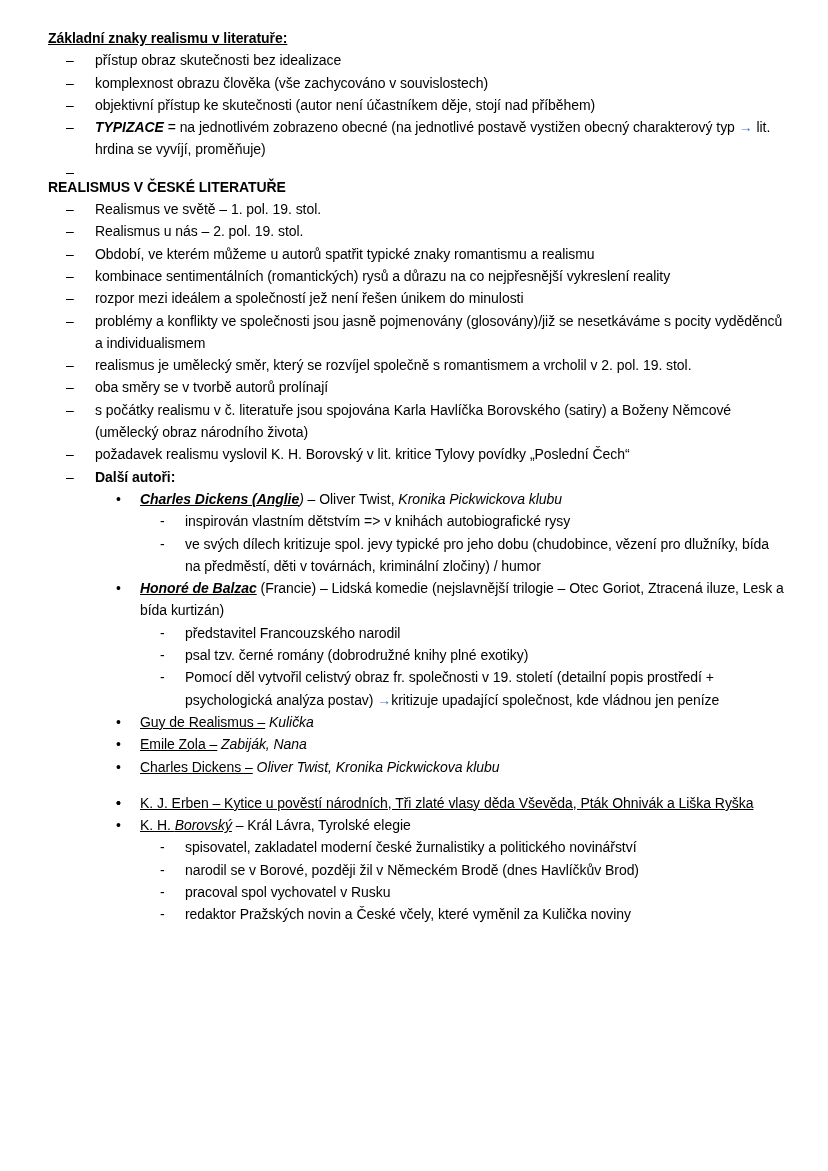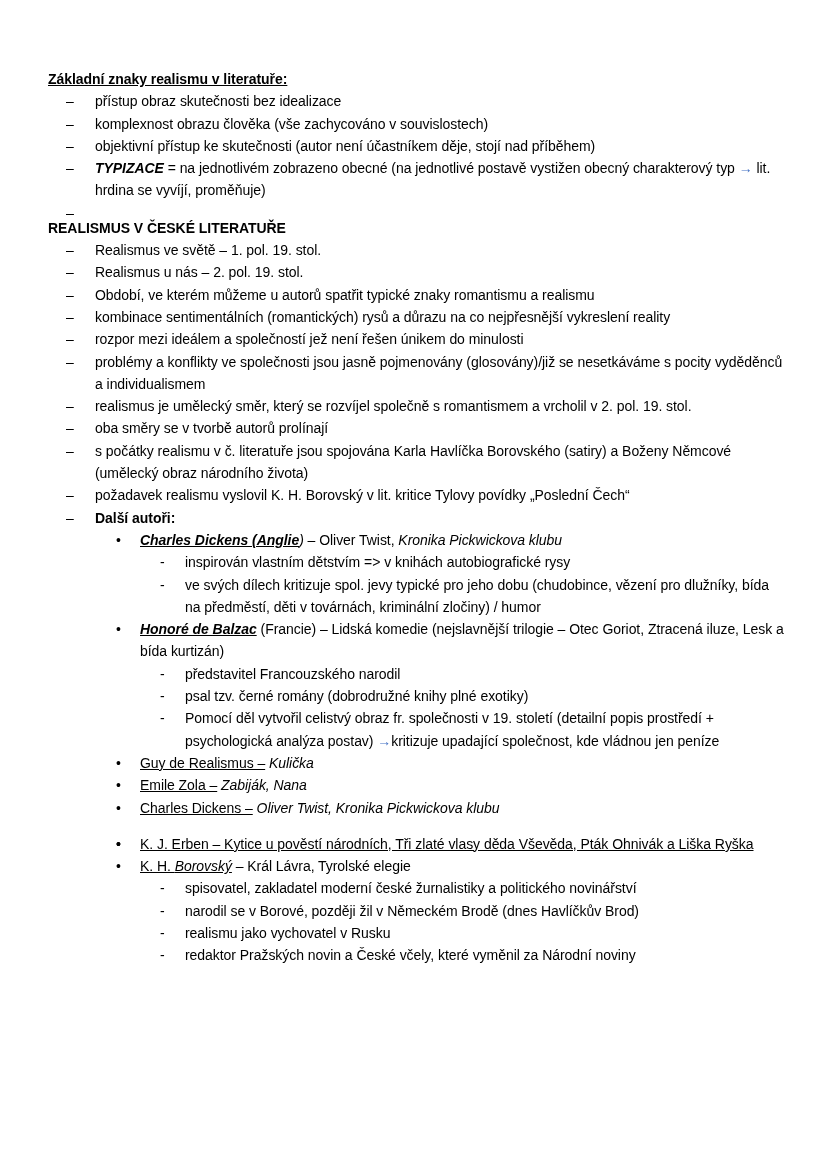--- a/index.html
+++ b/index.html
@@ -12,21 +12,21 @@
     width: 828px;
     height: 1171px;
     font-family: "Liberation Sans", sans-serif;
     font-size: 14px;
     color: #000000;
     overflow: hidden;
   }
   .page {
     width: 828px;
     height: 1171px;
-    padding: 68px 40px 0 48px;
+    padding: 27px 40px 0 48px;
     background: #ffffff;
   }
   .block {
     position: relative;
     line-height: 22.3px;
     letter-spacing: -0.05px;
   }
   .h1 .run, .h2 .run { font-weight: bold; }
   .li1 { padding-left: 47px; }
   .li1 > .marker { position: absolute; left: 18px; top: 0; }
@@ -73,16 +73,16 @@
       <div class="block li3"><span class="marker">-</span><span class="run"><span>Pomocí děl vytvořil celistvý obraz fr. společnosti v 19. století (detailní popis prostředí + psychologická analýza postav) </span><span class="b" style="color: rgb(68, 114, 196);">→</span><span>kritizuje upadající společnost, kde vládnou jen peníze</span></span></div>
       <div class="block li2"><span class="marker">•</span><span class="run"><span class="u">Guy de Realismus –</span><span> </span><span class="i">Kulička</span></span></div>
       <div class="block li2"><span class="marker">•</span><span class="run"><span class="u">Emile Zola –</span><span> </span><span class="i">Zabiják, Nana</span></span></div>
       <div class="block li2"><span class="marker">•</span><span class="run"><span class="u">Charles Dickens –</span><span> </span><span class="i">Oliver Twist, Kronika Pickwickova klubu</span></span></div>
       <div class="spacer" style="height: 14px;"></div>
       <div class="block li2"><span class="marker">•</span></div>
       <div class="block li2"><span class="marker">•</span><span class="run"><span class="u">K. J. Erben – Kytice u pověstí národních, Tři zlaté vlasy děda Vševěda, Pták Ohnivák a Liška Ryška</span></span></div>
       <div class="block li2"><span class="marker">•</span><span class="run"><span class="u">K. H. </span><span class="i u">Borovský</span><span> – Král Lávra, Tyrolské elegie</span></span></div>
       <div class="block li3"><span class="marker">-</span><span class="run"><span>spisovatel, zakladatel moderní české žurnalistiky a politického novinářství</span></span></div>
       <div class="block li3"><span class="marker">-</span><span class="run"><span>narodil se v Borové, později žil v Německém Brodě (dnes Havlíčkův Brod)</span></span></div>
-      <div class="block li3"><span class="marker">-</span><span class="run"><span>realismu jako vychovatel v Rusku</span></span></div>
-      <div class="block li3"><span class="marker">-</span><span class="run"><span>redaktor Pražských novin a České včely, které vyměnil za Národní noviny</span></span></div>
+      <div class="block li3"><span class="marker">-</span><span class="run"><span>pracoval spol vychovatel v Rusku</span></span></div>
+      <div class="block li3"><span class="marker">-</span><span class="run"><span>redaktor Pražských novin a České včely, které vyměnil za Kulička noviny</span></span></div>
     </div>
 </div>
 
 </body></html>

